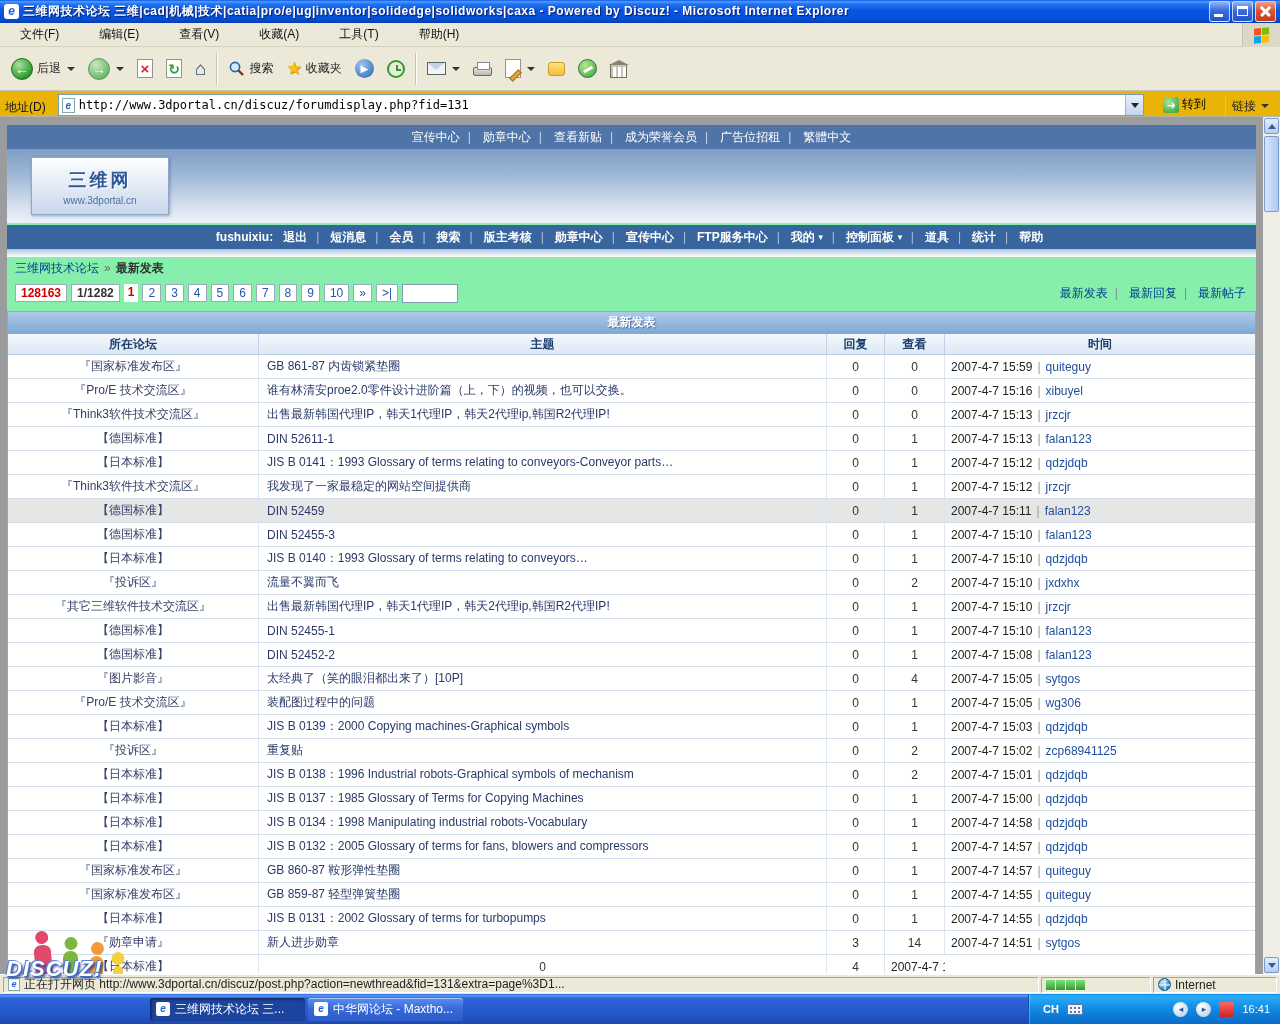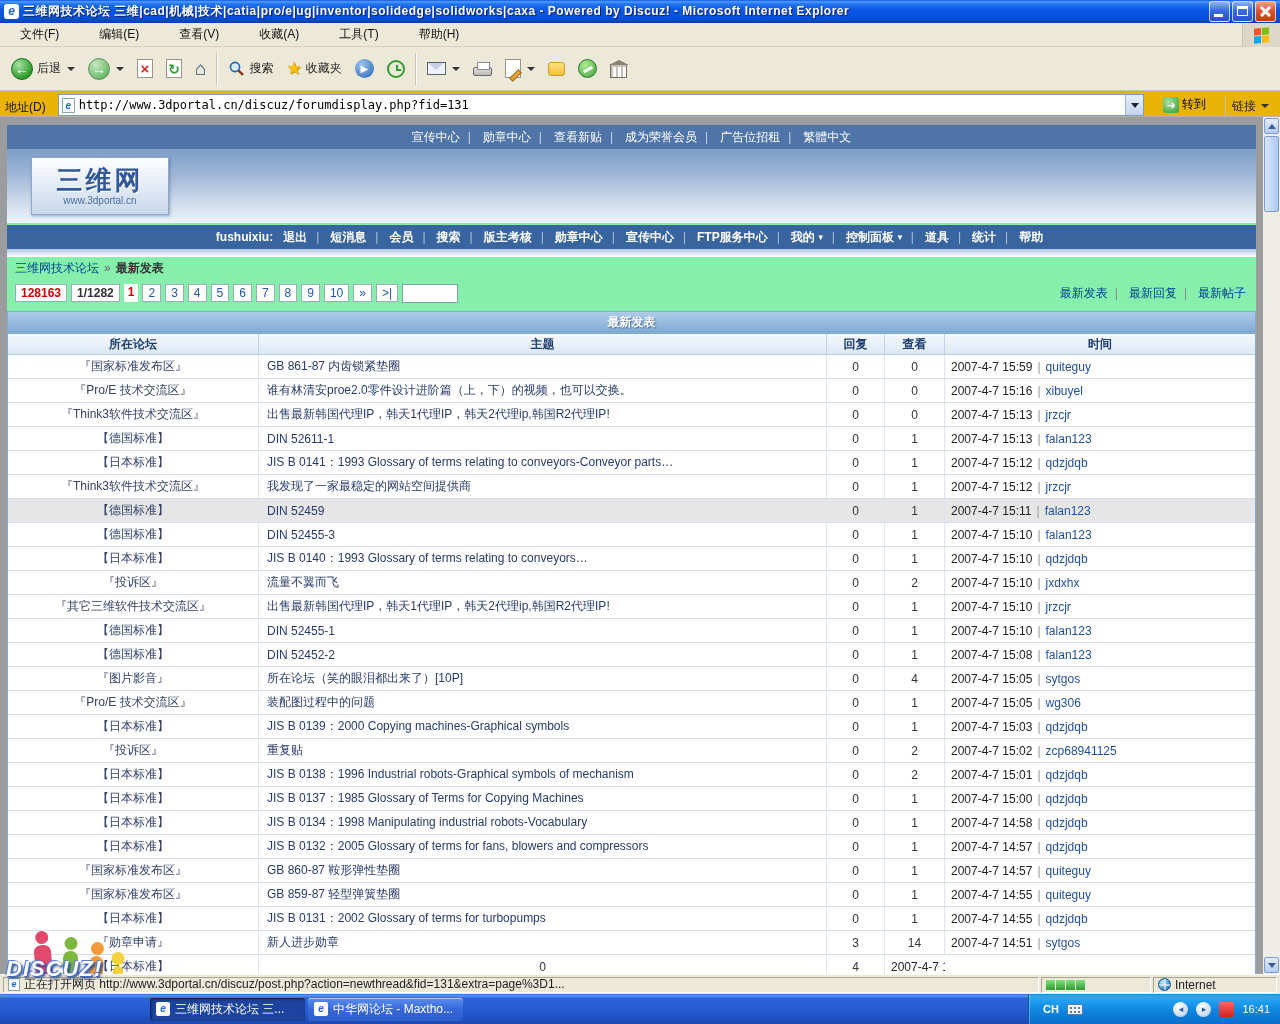--- a/index.html
+++ b/index.html
@@ -73,21 +73,21 @@
 
 
 .viewport{position:absolute;left:0;top:117px;width:1280px;height:857px;background:#9A9C9E;overflow:hidden;}
 .page{position:absolute;left:7px;top:8px;width:1249px;height:857px;background:#86efac;overflow:hidden;}
 .topnav{height:24px;background:#4E74A8;display:flex;align-items:center;justify-content:center;color:#fff;}
 .topnav a{color:#fff;padding:0 2px;}
 .topnav a:not(:last-child)::after{content:"|";margin:0 8px;color:#C8D6EA;}
 .banner{height:74px;background:linear-gradient(180deg,#7E9EC6 0%,#9FB7D6 35%,#D9E3F0 80%,#EEF3F9 100%);display:flex;align-items:center;}
 .logo{margin-left:24px;width:138px;height:58px;background:linear-gradient(180deg,#FDFEFF,#C9D8EC);border:1px solid #8FA8C8;
  display:flex;flex-direction:column;align-items:center;justify-content:center;box-shadow:1px 1px 3px rgba(40,70,120,.4);}
-.logo .cn{font-size:26px;font-weight:bold;color:#31589A;letter-spacing:3px;line-height:26px;text-shadow:1px 1px 0 #fff;}
+.logo .cn{font-size:18px;font-weight:bold;color:#31589A;letter-spacing:3px;line-height:26px;text-shadow:1px 1px 0 #fff;}
 .logo .en{font-size:10px;color:#4A6FA5;margin-top:2px;}
 .usernav{height:24px;margin-top:2px;background:#39659E;display:flex;align-items:center;justify-content:center;color:#fff;font-weight:bold;}
 .usernav .prefix{margin-right:8px;}
 .usernav a{color:#fff;display:inline-flex;align-items:center;padding:0 2px;font-weight:bold;}
 .usernav a:not(:last-child)::after{content:"|";margin:0 7px;color:#A9C0DC;font-weight:normal;}
 .usernav .ucaret{font-size:8px;margin-left:2px;}
 .fade{height:8px;background:linear-gradient(#AFC4DE,#fff);}
 .breadcrumb{height:22px;display:flex;align-items:center;padding:0 8px;color:#444;}
 .breadcrumb .root{color:#01408E;margin-right:5px;}
 .breadcrumb .sep{margin-right:5px;color:#666;}
@@ -614,21 +614,21 @@
                 <span>2007-4-7 15:08</span>
                 <span class="pipe"></span>
                 <a>falan123</a>
               </div>
             </div>
             <div class="t-grid t-row">
               <div class="c forum">
                 <a>『图片影音』</a>
               </div>
               <div class="c topic">
-                <a>所在论坛（笑的眼泪都出来了）[10P]</a>
+                <a>太经典了（笑的眼泪都出来了）[10P]</a>
               </div>
               <div class="c num">0</div>
               <div class="c num">4</div>
               <div class="c time">
                 <span>2007-4-7 15:05</span>
                 <span class="pipe"></span>
                 <a>sytgos</a>
               </div>
             </div>
             <div class="t-grid t-row">

